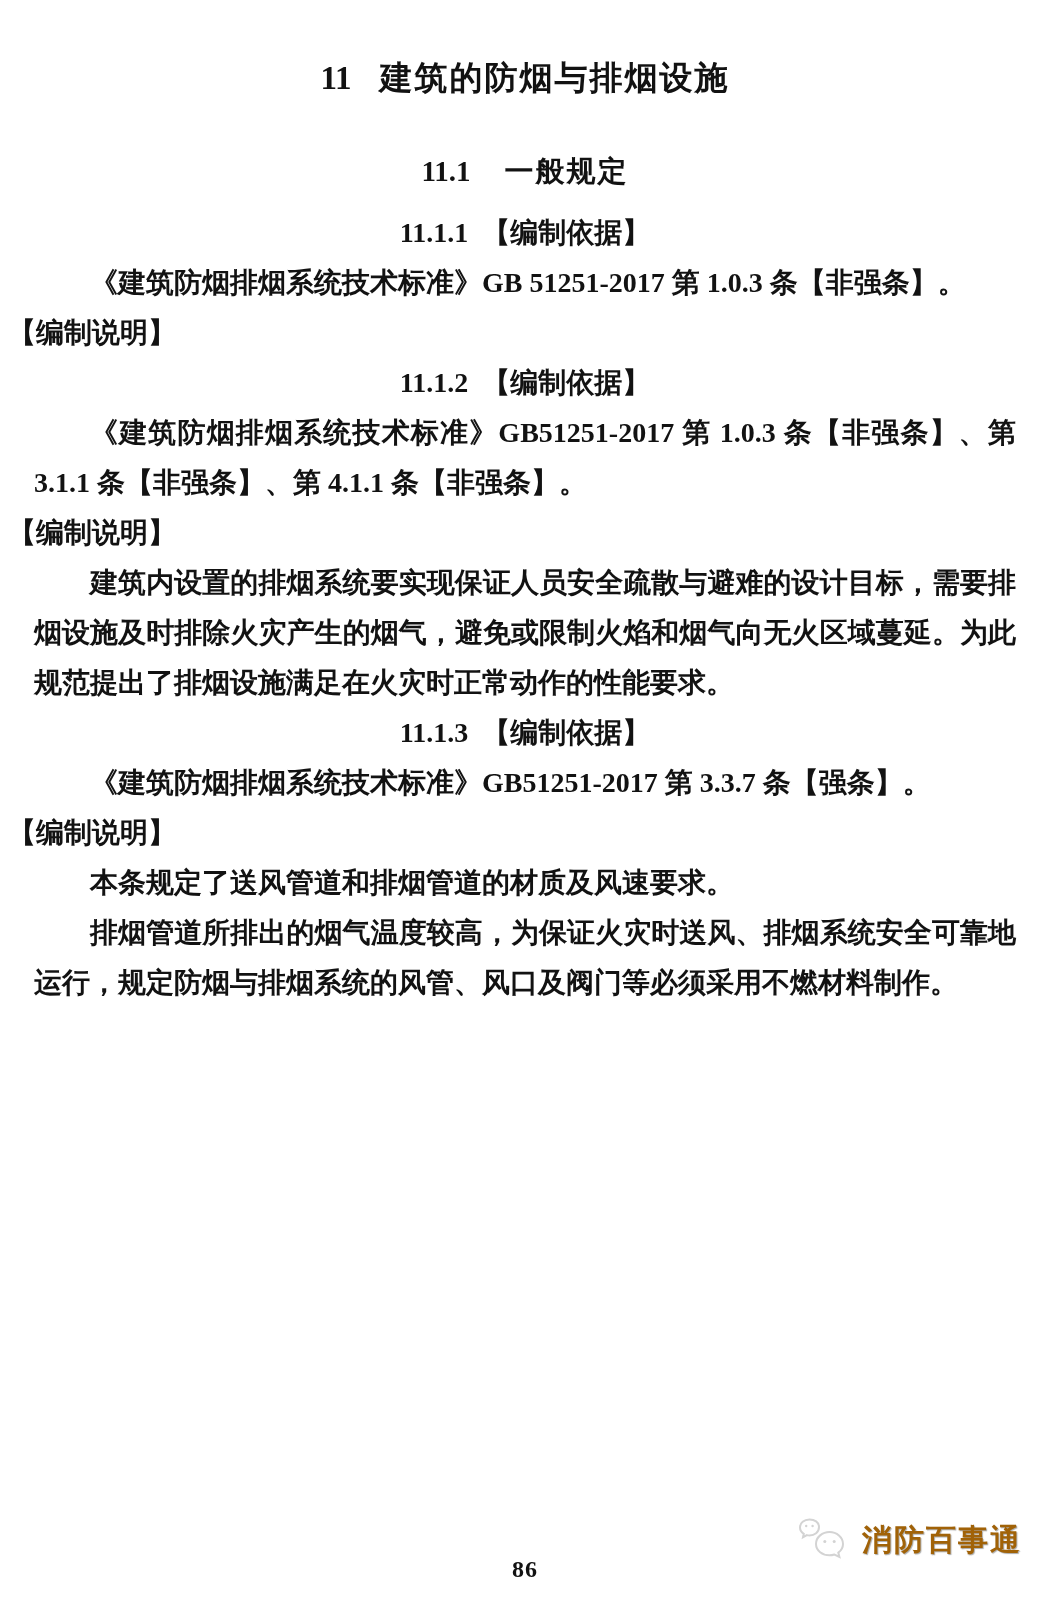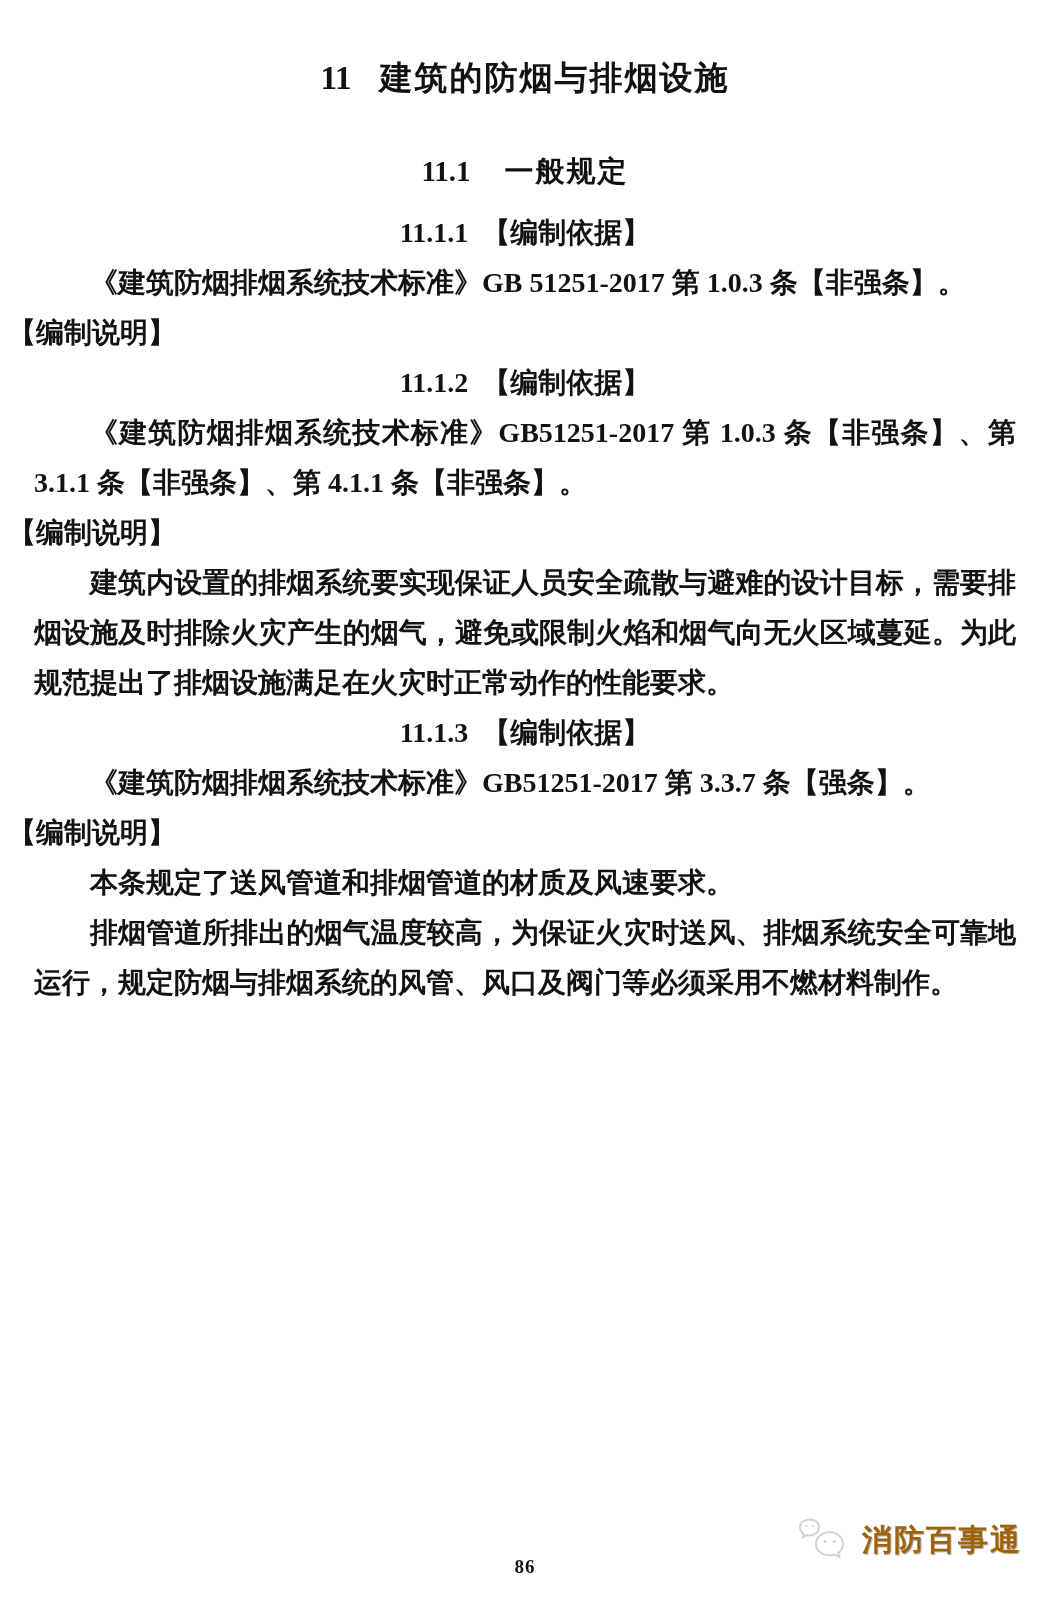--- a/index.html
+++ b/index.html
@@ -47,21 +47,21 @@
   .clause-heading { text-align: center; }
   .clause-heading .num { margin-right: 14px; }
   .indent { text-indent: 56px; }
   .explain-label { margin-left: -26px; }
   .page-number {
     position: absolute;
     left: 0;
     right: 0;
     top: 1556px;
     text-align: center;
-    font-size: 19px;
+    font-size: 24px;
     font-weight: 700;
     letter-spacing: 1px;
   }
   .watermark {
     position: absolute;
     top: 1518px;
     right: 28px;
     display: flex;
     align-items: center;
     gap: 8px;

